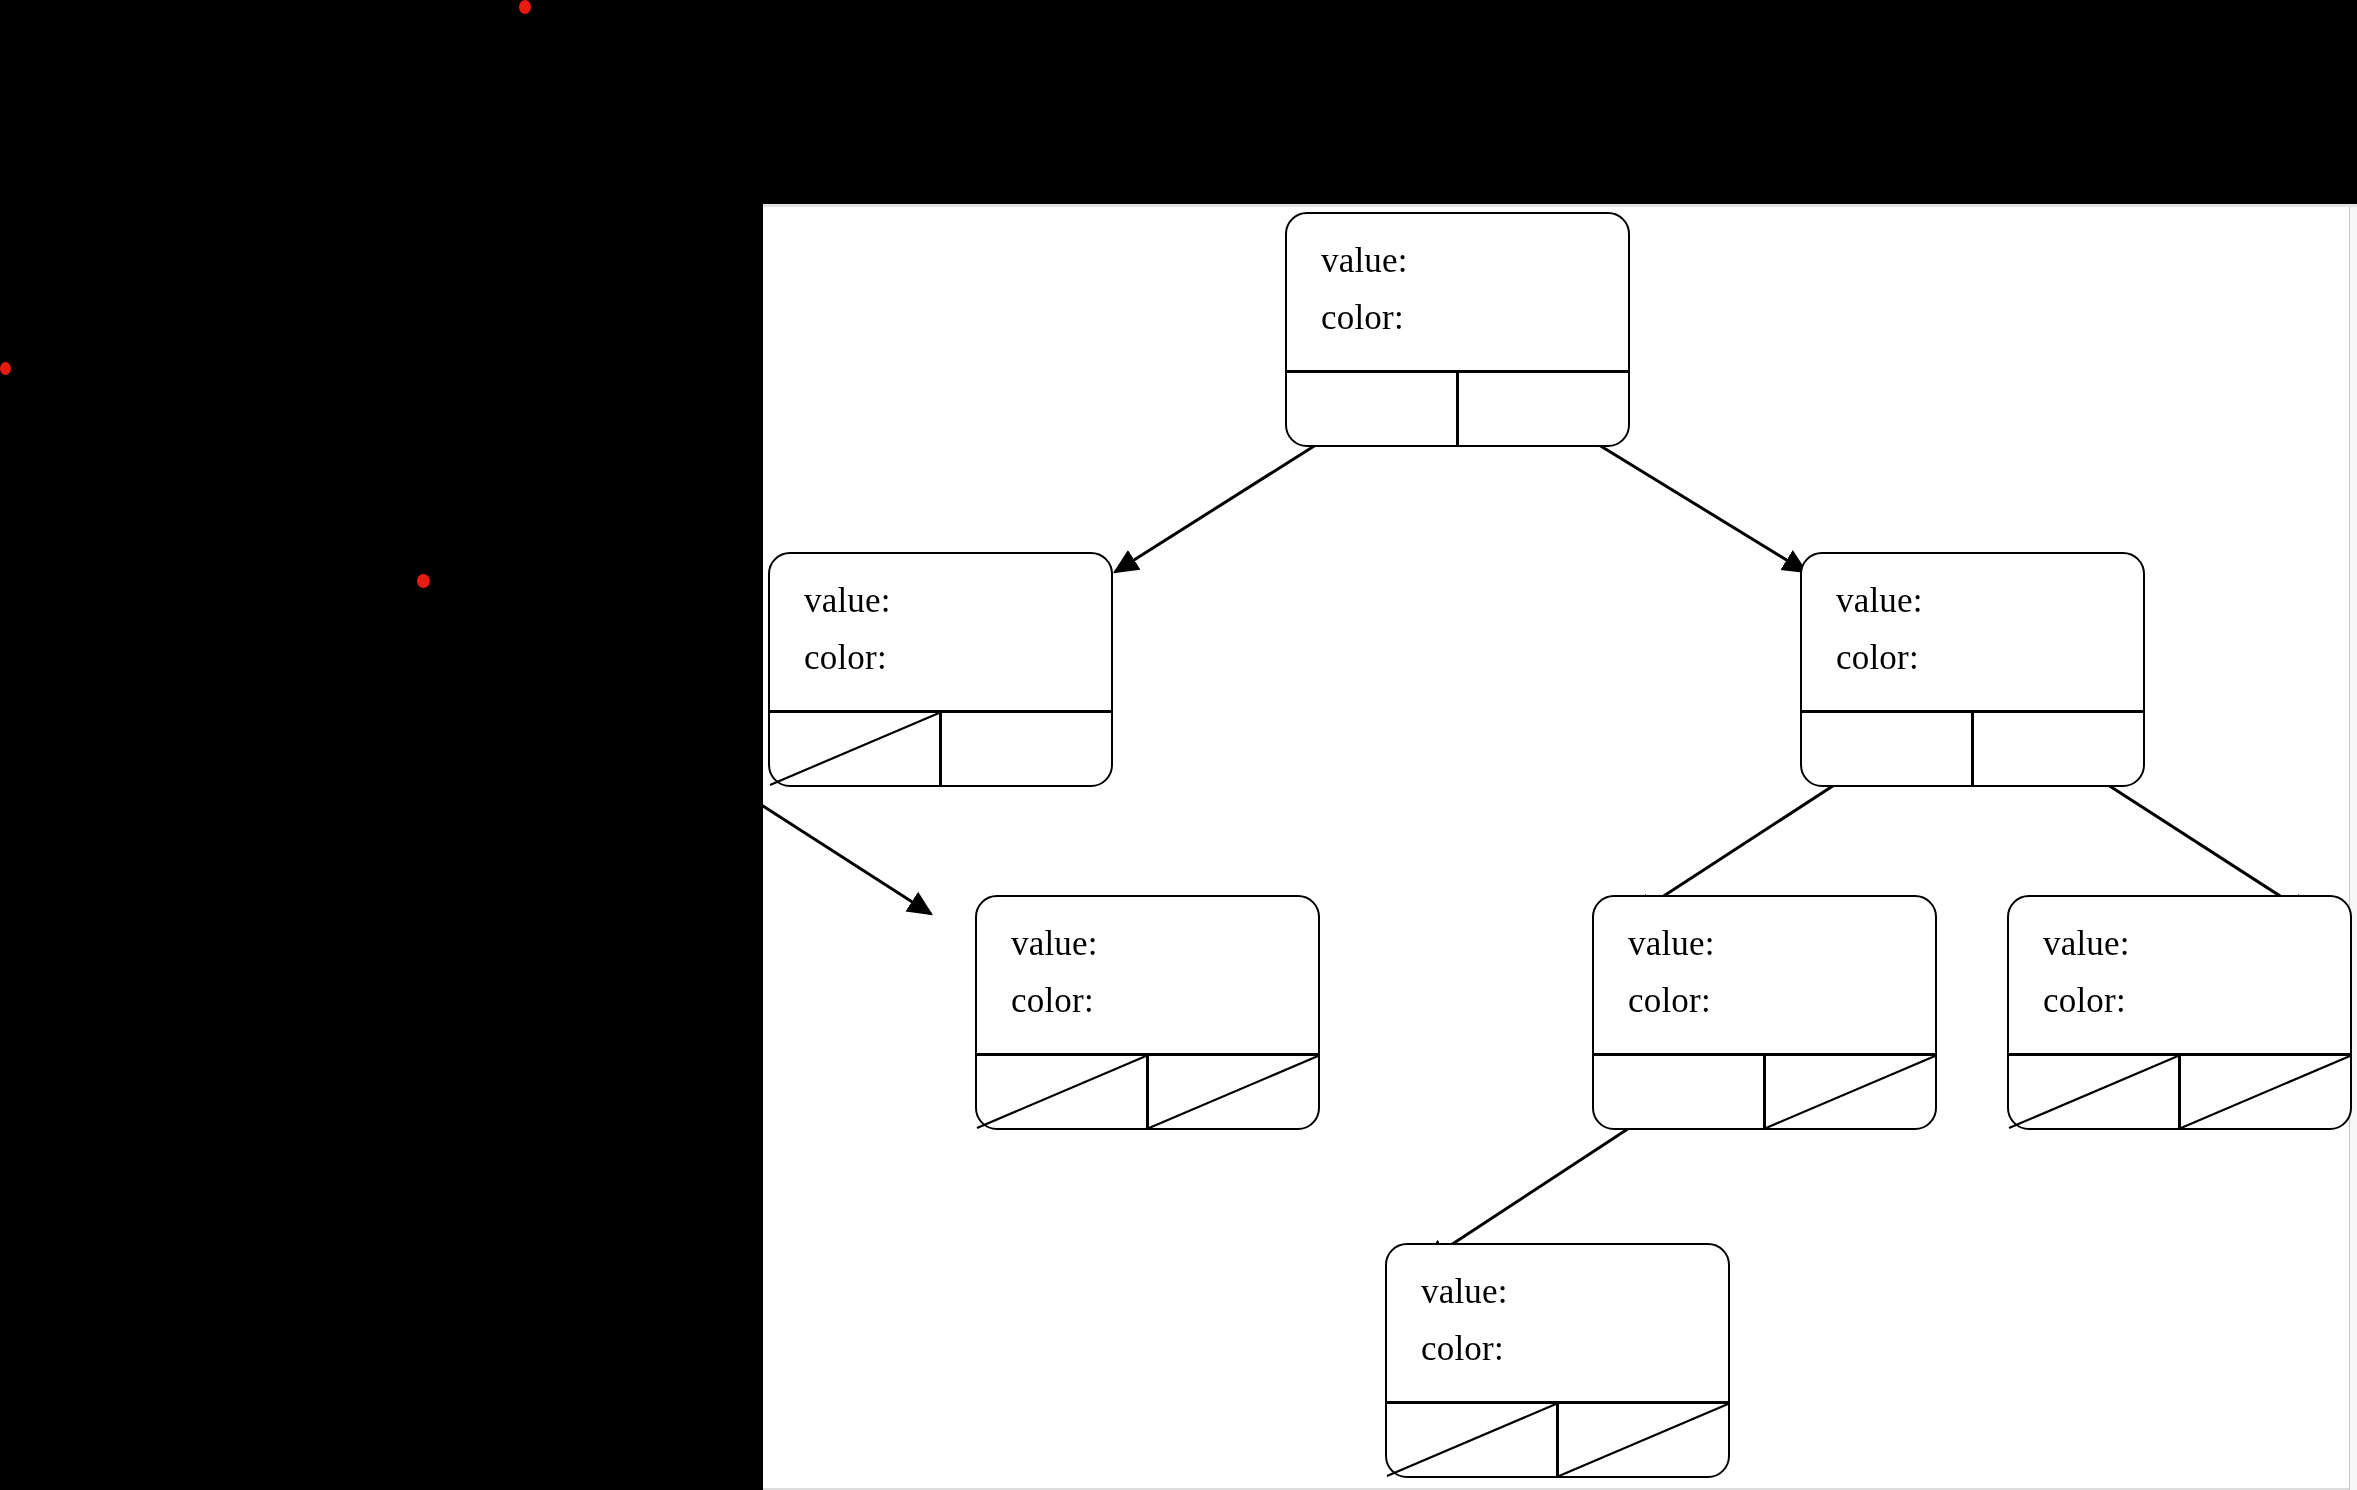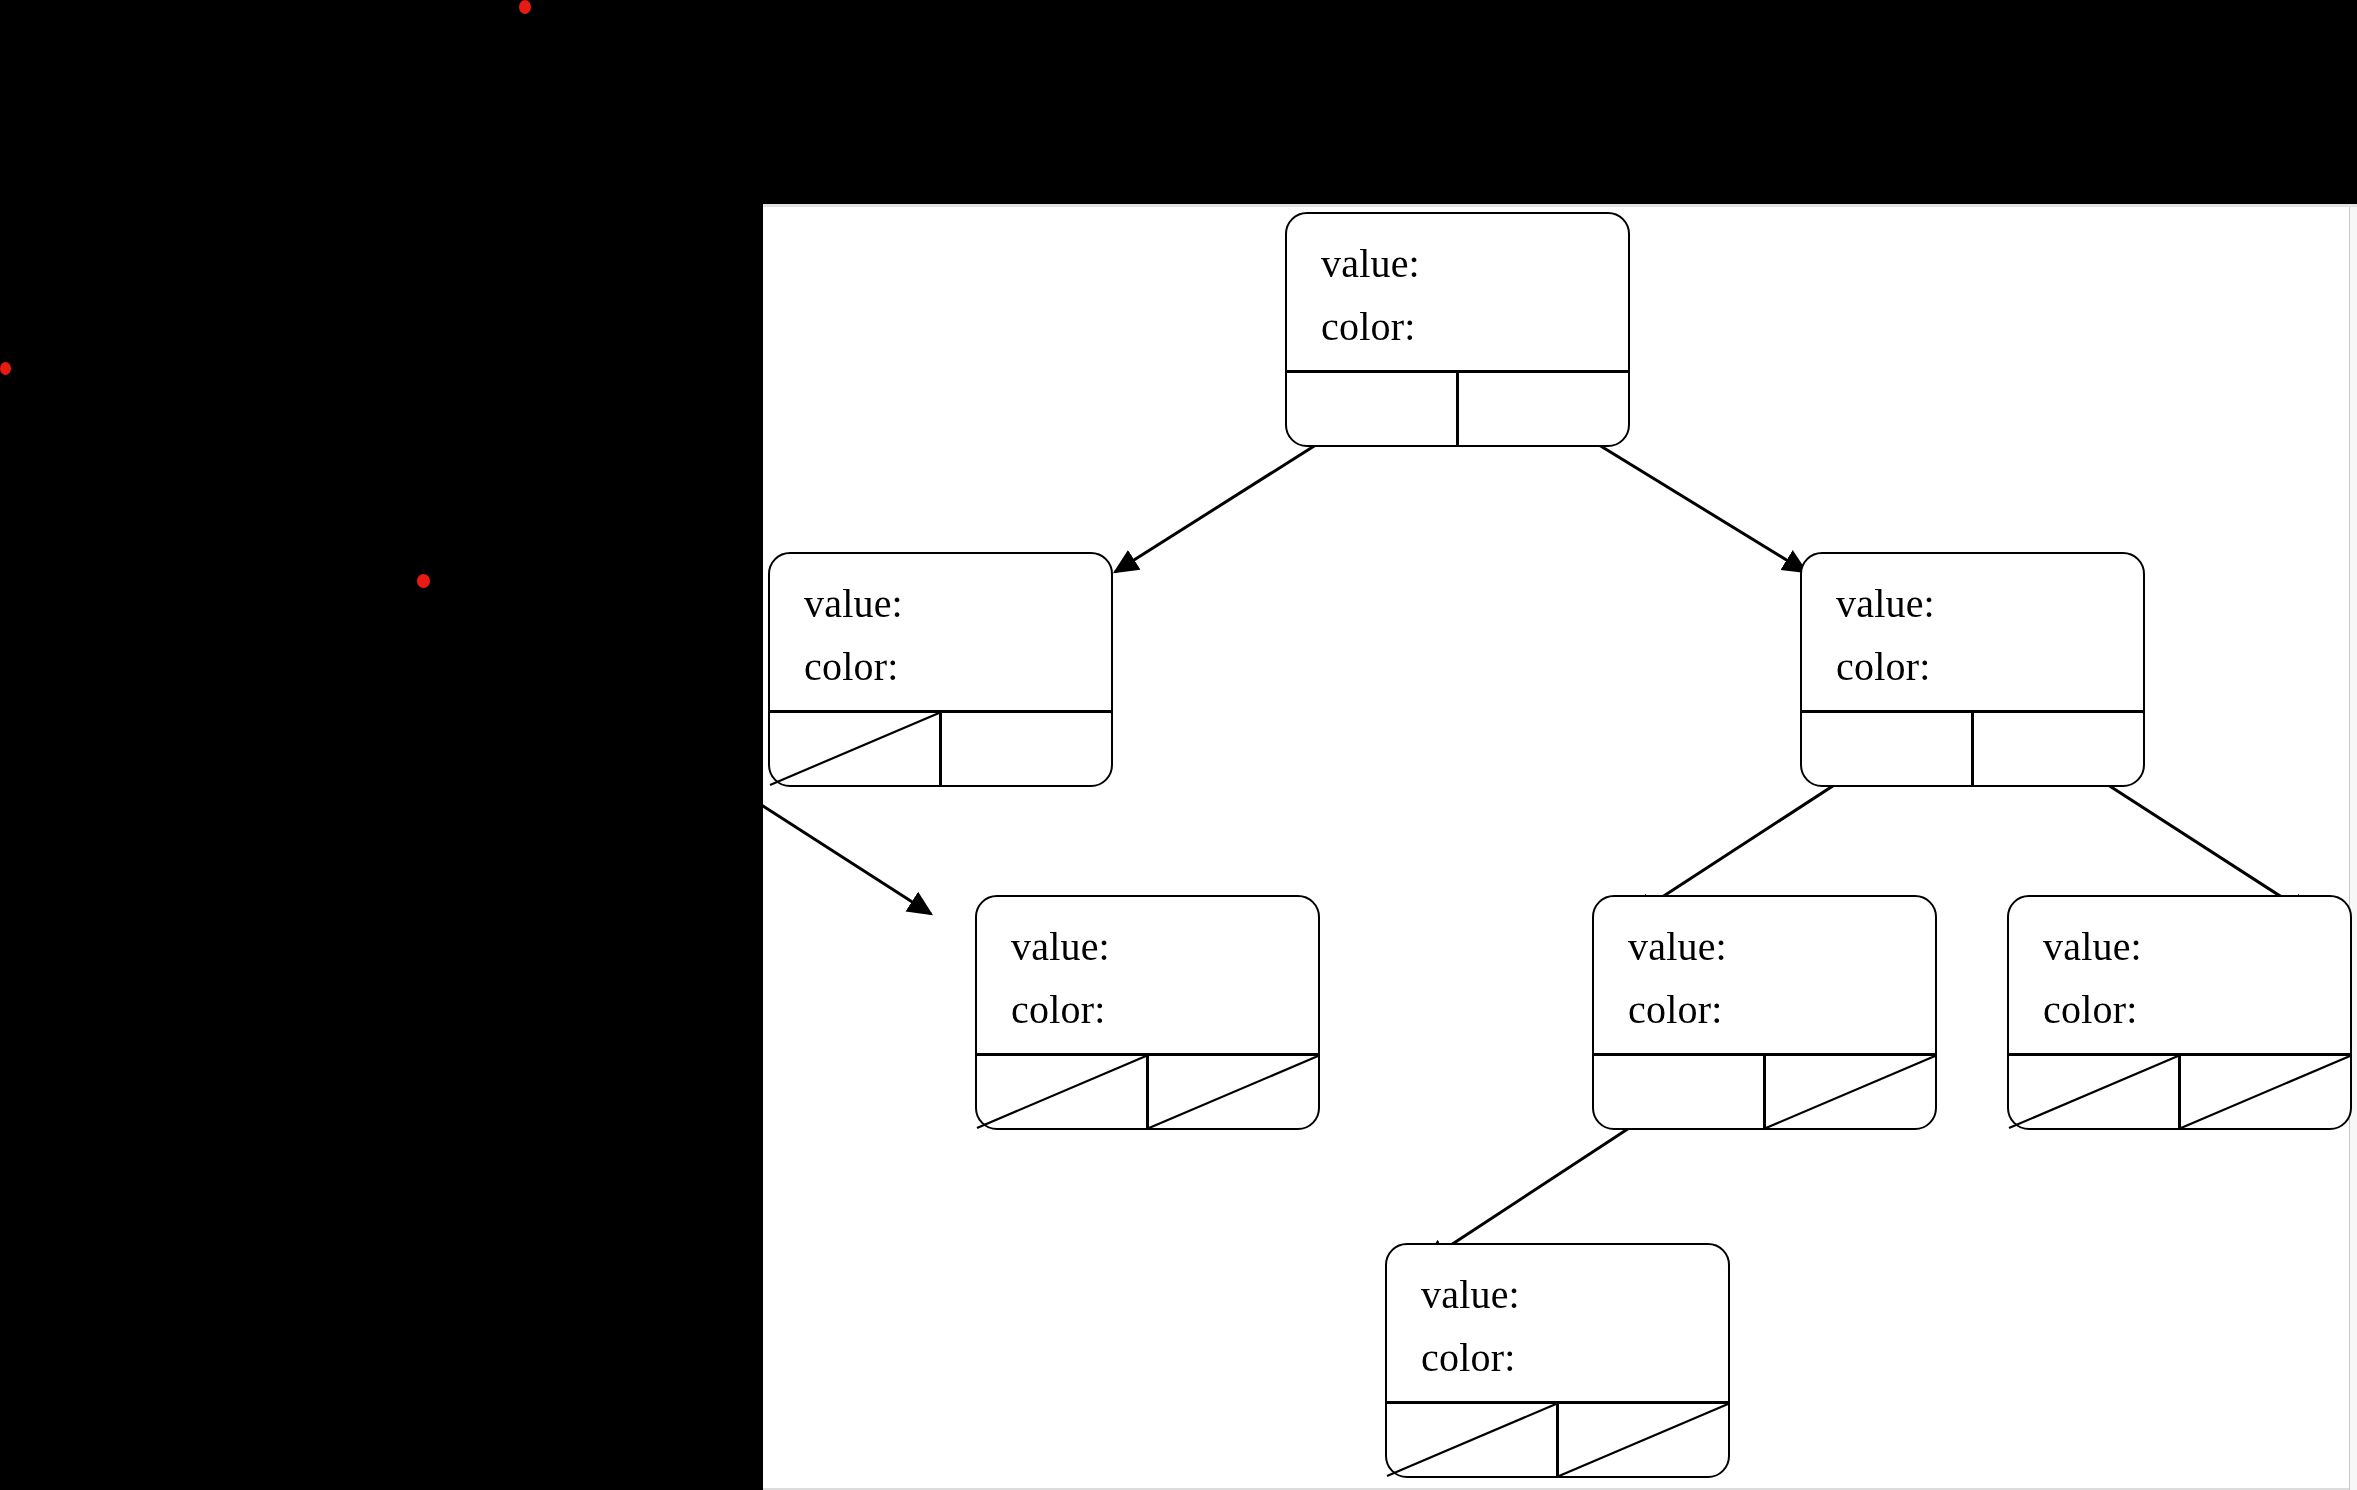--- a/index.html
+++ b/index.html
@@ -74,21 +74,21 @@
   .node-body {
     position: absolute;
     left: 0;
     right: 0;
     top: 0;
     bottom: 72px;
     padding: 26px 0 0 34px;
     box-sizing: border-box;
   }
   .node-field {
-    font-size: 40px;
+    font-size: 35px;
     line-height: 1.18;
     color: #000000;
     letter-spacing: 0.2px;
     margin-bottom: 16px;
     white-space: nowrap;
   }
   .node-ptr-row {
     position: absolute;
     left: 0;
     right: 0;

